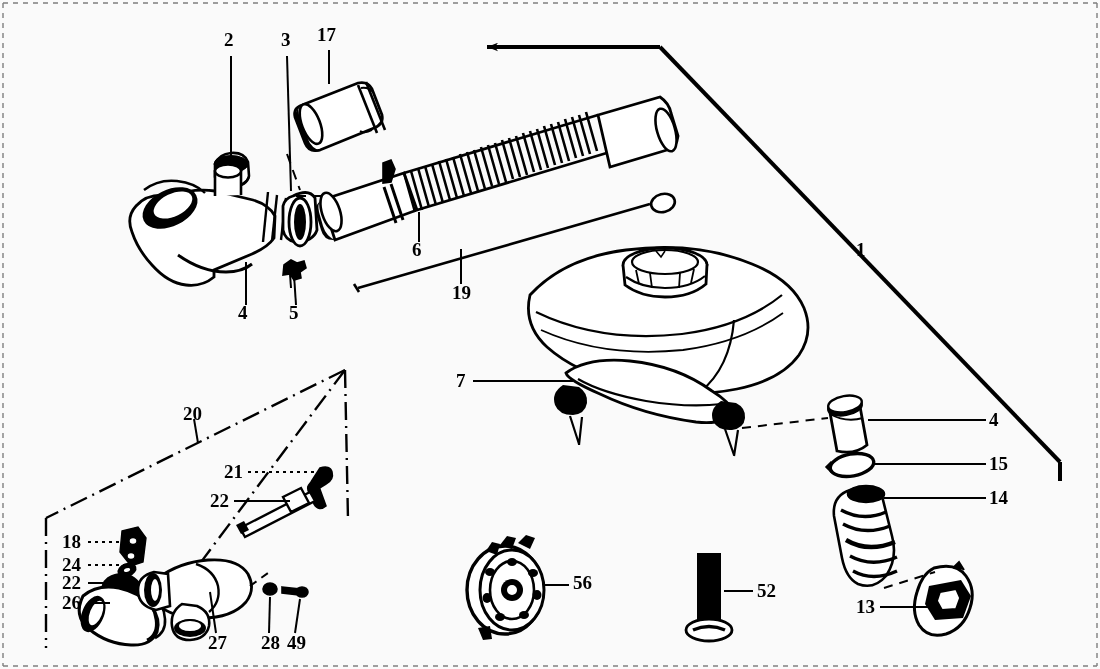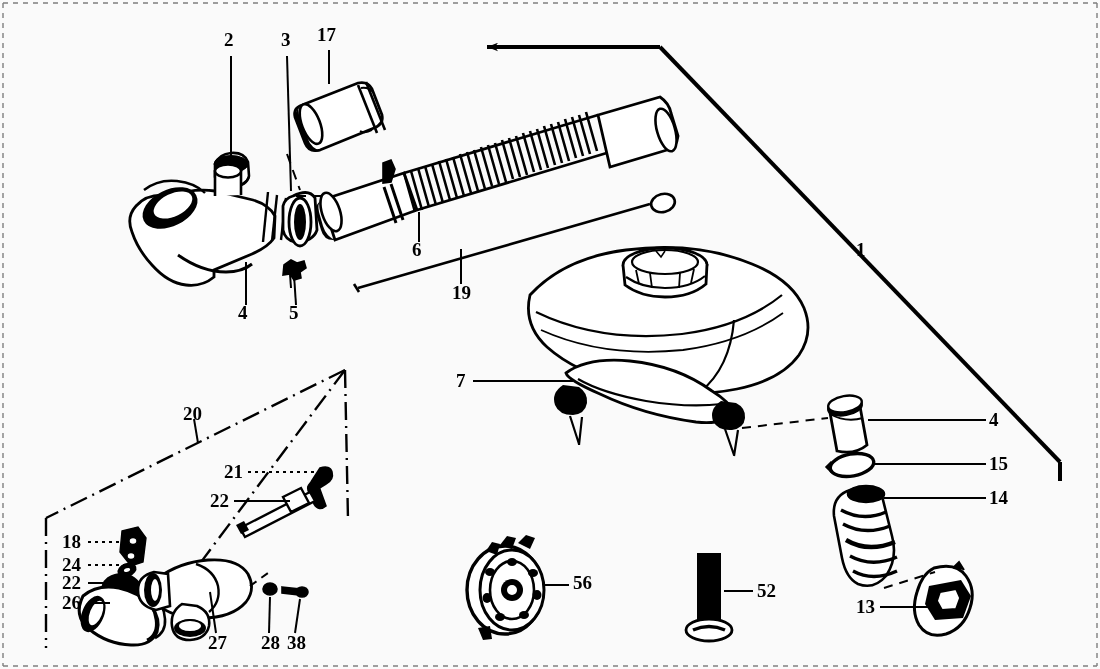--- a/index.html
+++ b/index.html
@@ -356,17 +356,17 @@
 <div class="lbl" style="left:856px;top:597px">13</div>
 <div class="lbl" style="left:183px;top:404px">20</div>
 <div class="lbl" style="left:224px;top:462px">21</div>
 <div class="lbl" style="left:210px;top:491px">22</div>
 <div class="lbl" style="left:62px;top:532px">18</div>
 <div class="lbl" style="left:62px;top:555px">24</div>
 <div class="lbl" style="left:62px;top:573px">22</div>
 <div class="lbl" style="left:62px;top:593px">26</div>
 <div class="lbl" style="left:208px;top:633px">27</div>
 <div class="lbl" style="left:261px;top:633px">28</div>
-<div class="lbl" style="left:287px;top:633px">38</div>
+<div class="lbl" style="left:287px;top:633px">49</div>
 <div class="lbl" style="left:573px;top:573px">56</div>
 <div class="lbl" style="left:757px;top:581px">52</div>
 
 </div>
 
 </body></html>

